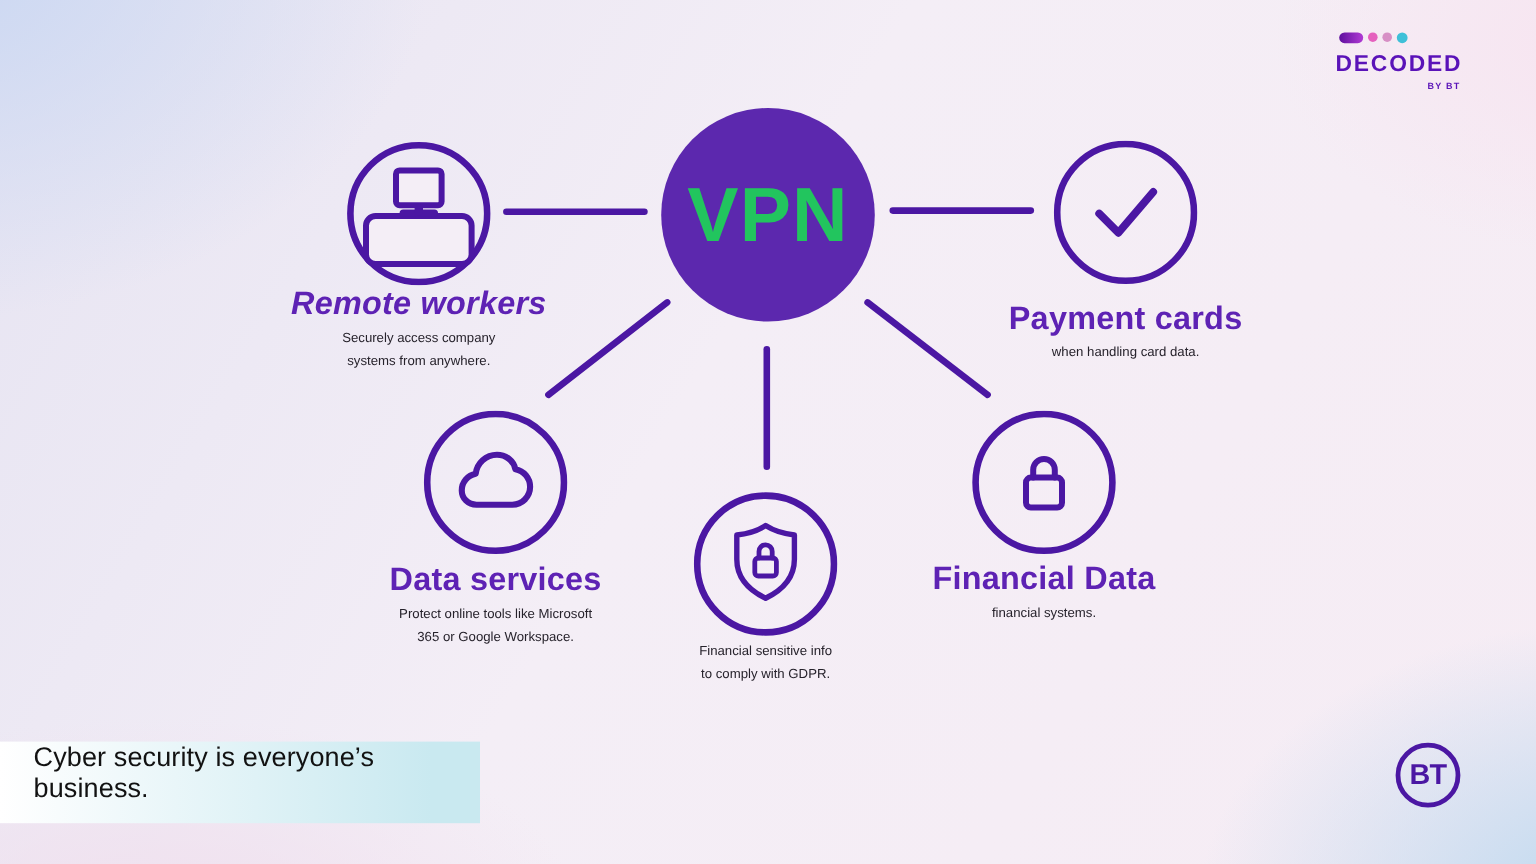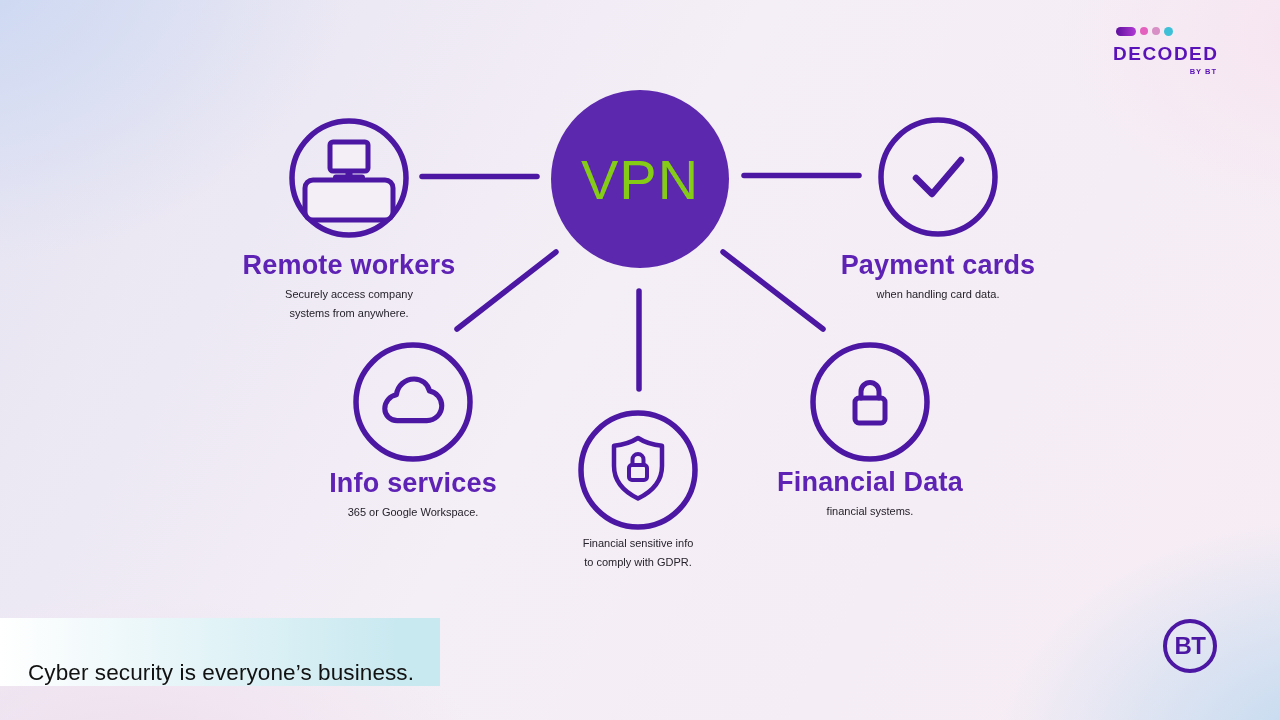--- a/index.html
+++ b/index.html
@@ -29,59 +29,59 @@
       linear-gradient(120deg, #e6e4f2 0%, #f4eef6 45%, #f6ecf4 100%);
   }
   .abs{position:absolute;}
   svg.connectors{position:absolute;left:0;top:0;width:1280px;height:720px;}
   svg.connectors line{stroke:var(--purple-stroke);stroke-width:5.5;stroke-linecap:round;}
 
   .vpn-circle{
     left:551px;top:90px;width:178px;height:178px;border-radius:50%;
     background:var(--vpn-fill);
     display:flex;align-items:center;justify-content:center;
-    color:#84cc16;font-size:56px;font-weight:400;letter-spacing:1px;
+    color:#22c55e;font-size:64px;font-weight:700;letter-spacing:1px;
   }
 
   .node{position:absolute;width:280px;text-align:center;}
   .node-remote   {left:209px;top:118px;}
   .node-payment  {left:798px;top:117px;}
   .node-cloud    {left:273px;top:342px;}
   .node-customer {left:498px;top:410px;}
   .node-financial{left:730px;top:342px;}
 
   .node svg.icon{display:block;margin:0 auto;width:120px;height:120px;}
   .node svg.icon .stk{stroke:var(--purple-stroke);fill:none;stroke-linecap:round;stroke-linejoin:round;}
   .node svg.icon .mask{fill:var(--bg-mask);stroke:var(--purple-stroke);stroke-linejoin:round;}
 
   .node-title{
     color:var(--title-purple);font-size:27px;font-weight:700;letter-spacing:.2px;
   }
-  .node-remote    .node-title{margin-top:12px;}
+  .node-remote    .node-title{font-style:italic;}
   .node-payment   .node-title{margin-top:13px;}
   .node-cloud     .node-title{margin-top:6px;}
   .node-customer  .node-title{margin-top:11px;}
   .node-financial .node-title{margin-top:5px;}
 
   .node-desc{margin-top:4px;color:var(--desc-text);font-size:11px;line-height:18.5px;font-weight:400;}
 
   .decoded{left:1113px;top:26px;width:106px;}
   .decoded-dots{display:flex;align-items:center;gap:4px;margin-left:3px;height:10px;}
   .decoded-pill{width:20px;height:9px;border-radius:5px;background:linear-gradient(90deg,#5e0f9e,#b13bd4);}
   .decoded-dot{width:8px;height:8px;border-radius:50%;}
   .decoded-dot.pink {background:var(--dot-pink);}
   .decoded-dot.mauve{background:var(--dot-mauve);}
   .decoded-dot.teal {background:var(--dot-teal);width:9px;height:9px;}
   .decoded-title{margin-top:7px;color:var(--decoded-purple);font-size:19px;font-weight:700;letter-spacing:1.5px;}
   .decoded-sub{margin-top:2px;color:var(--decoded-purple);font-size:7.5px;font-weight:700;letter-spacing:1px;text-align:right;padding-right:2px;}
 
   .banner{
-    left:0;top:618px;width:440px;height:68px;
+    left:0;top:618px;width:400px;height:68px;
     background:linear-gradient(90deg,var(--banner-from) 0%,var(--banner-to) 90%);
-    display:flex;align-items:flex-end;padding-left:28px;
+    display:flex;align-items:flex-start;padding-left:28px;
     color:var(--banner-text);font-size:22.5px;font-weight:500;letter-spacing:.1px;
   }
 
   .bt-roundel{
     left:1163px;top:619px;width:54px;height:54px;border-radius:50%;
     border:4px solid var(--purple-stroke);
     display:flex;align-items:center;justify-content:center;
     color:var(--purple-stroke);font-size:24px;font-weight:700;letter-spacing:-0.5px;
   }
 </style>
@@ -126,22 +126,23 @@
   </div>
 </div>
 
 <div class="node node-cloud">
   <svg class="icon" viewBox="0 0 120 120">
     <circle class="stk" cx="60" cy="60" r="57" stroke-width="5.5"></circle>
     <g transform="matrix(0.85,0,0,0.85,8,14)">
       <path class="stk" stroke-width="6" d="M47.5 76 h30 c9.7 0 17.5 -7.8 17.5 -17.5 c0 -8.6 -6.2 -15.8 -14.4 -17.2 C78.8 32.7 71.2 27 62.5 27 c-10.8 0 -19.6 8.1 -20.8 18.6 C33.9 47 28 53.9 28 62 c0 7.7 6.3 14 14.5 14 z"></path>
     </g>
   </svg>
-  <div class="node-title">Info services</div>
+  <div class="node-title">Data services</div>
   <div class="node-desc">
+    <div>Protect online tools like Microsoft</div>
     <div>365 or Google Workspace.</div>
   </div>
 </div>
 
 <div class="node node-customer">
   <svg class="icon" viewBox="0 0 120 120">
     <circle class="stk" cx="60" cy="60" r="57" stroke-width="5.5"></circle>
     <path class="stk" stroke-width="4.5" d="M60 28 C67 32.5 76 35 84 35.8 V56 C84 71.5 74.5 81.5 60 88.5 C45.5 81.5 36 71.5 36 56 V35.8 C44 35 53 32.5 60 28 Z"></path>
     <path class="stk" stroke-width="4" d="M54.5 55 v-5.5 a5.5 5.5 0 0 1 11 0 V55"></path>
     <rect class="stk" x="51" y="55" width="18" height="15" rx="3" stroke-width="4"></rect>

